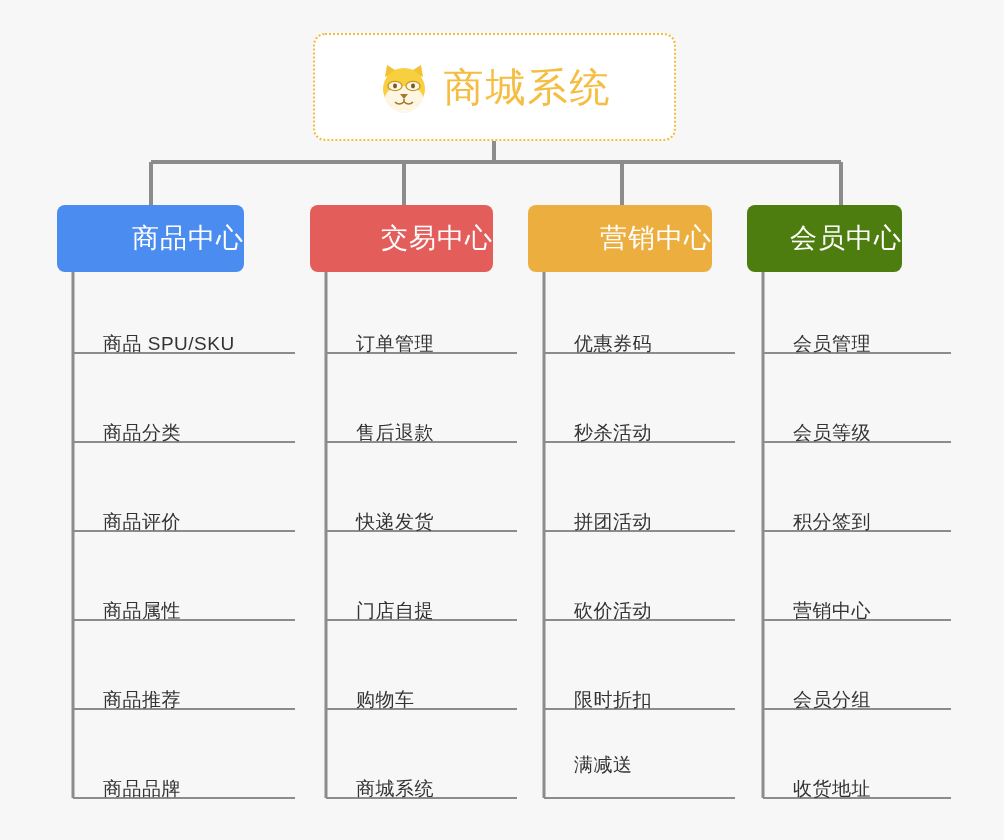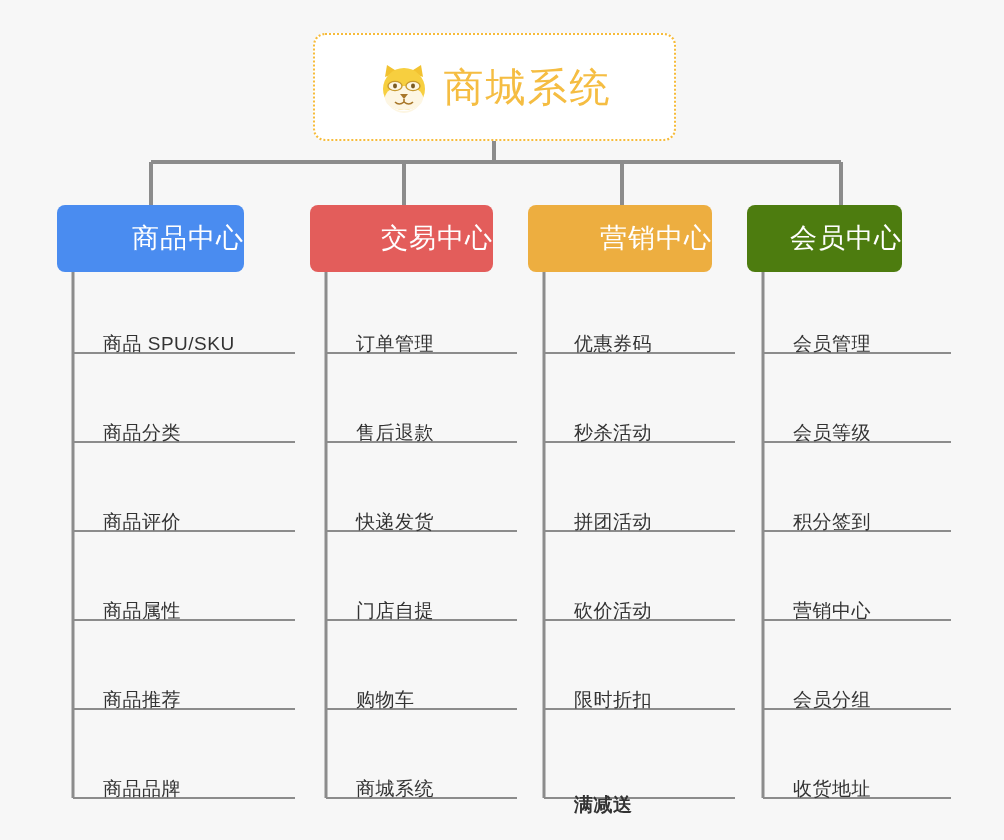--- a/index.html
+++ b/index.html
@@ -225,21 +225,21 @@
       </div>
       <div class="leaf" style="left: 544px; top: 491px; width: 191px;">
         <span class="leaf-label">拼团活动</span>
       </div>
       <div class="leaf" style="left: 544px; top: 580px; width: 191px;">
         <span class="leaf-label">砍价活动</span>
       </div>
       <div class="leaf" style="left: 544px; top: 669px; width: 191px;">
         <span class="leaf-label">限时折扣</span>
       </div>
-      <div class="leaf" style="left: 544px; top: 774px; width: 191px; font-weight: bold;">
+      <div class="leaf" style="left: 544px; top: 734px; width: 191px;">
         <span class="leaf-label">满减送</span>
       </div>
       <div class="cat-box" style="left: 747px; top: 205px; width: 155px; background: #4d7c0f;">
         <div class="cat-label">会员中心</div>
       </div>
       <div class="leaf" style="left: 763px; top: 313px; width: 188px;">
         <span class="leaf-label">会员管理</span>
       </div>
       <div class="leaf" style="left: 763px; top: 402px; width: 188px;">
         <span class="leaf-label">会员等级</span>

